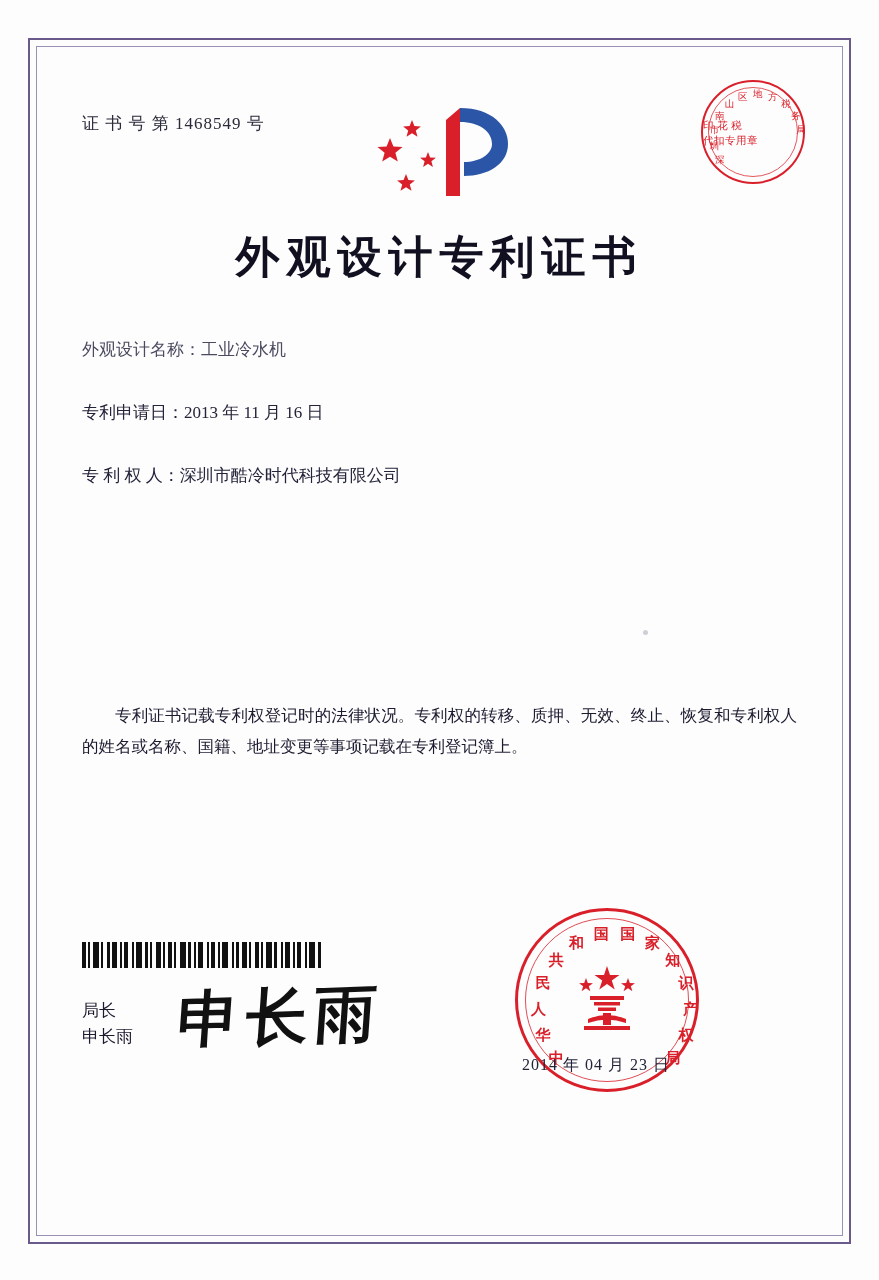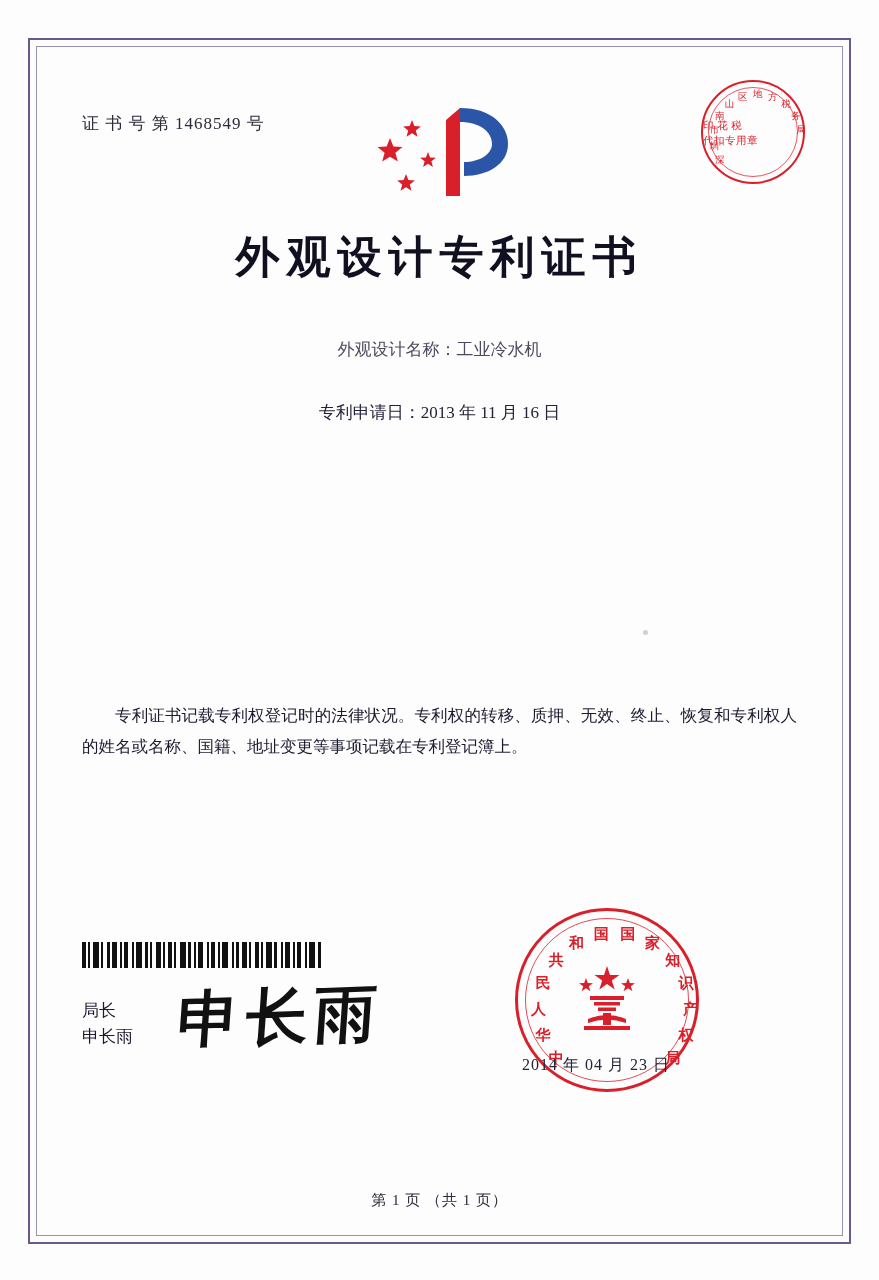--- a/index.html
+++ b/index.html
@@ -112,21 +112,20 @@
 
   .fields {
     position: absolute;
     left: 22px; right: 22px; top: 268px;
   }
   .field {
     font-size: 17px;
     margin-bottom: 40px;
     color: #23233a;
     white-space: nowrap;
-    text-align: center;
   }
   .field .lbl { display: inline-block; }
   .field .val { }
   .field.faint { color: #4a4a60; }
 
   .body-text {
     position: absolute;
     left: 22px; right: 22px; top: 630px;
     font-size: 16.5px;
     line-height: 31px;
@@ -278,20 +277,23 @@
     </div>
 
     <div class="title">外观设计专利证书</div>
 
     <div class="fields">
       <div class="field faint">
         <span class="lbl">外观设计名称：</span><span class="val">工业冷水机</span>
       </div>
       <div class="field">
         <span class="lbl">专利申请日：</span><span class="val">2013 年 11 月 16 日</span>
+      </div>
+      <div class="field">
+        <span class="lbl">专  利  权  人：</span><span class="val">深圳市酷冷时代科技有限公司</span>
       </div>
     </div>
 
     <div class="watermark-dot"></div>
 
     <div class="body-text">
       <p>专利证书记载专利权登记时的法律状况。专利权的转移、质押、无效、终止、恢复和专利权人的姓名或名称、国籍、地址变更等事项记载在专利登记簿上。</p>
     </div>
 
     <div class="barcode">
@@ -410,15 +412,14 @@
             <path d="M31 49 h8 v12 h-8 z"></path>
             <path d="M12 62 h46 v4 h-46 z"></path>
             <path d="M16 55 q19 -8 38 0 l0 4 q-19 -7 -38 0 z"></path>
           </g>
         </svg>
       </div>
     </div>
 
     <div class="stamp-date">2014 年 04 月 23 日</div>
 
-    <div class="page-foot">第 1 页 （共 1 页）</div>
   </div>
 </div>
 
 </body></html>

